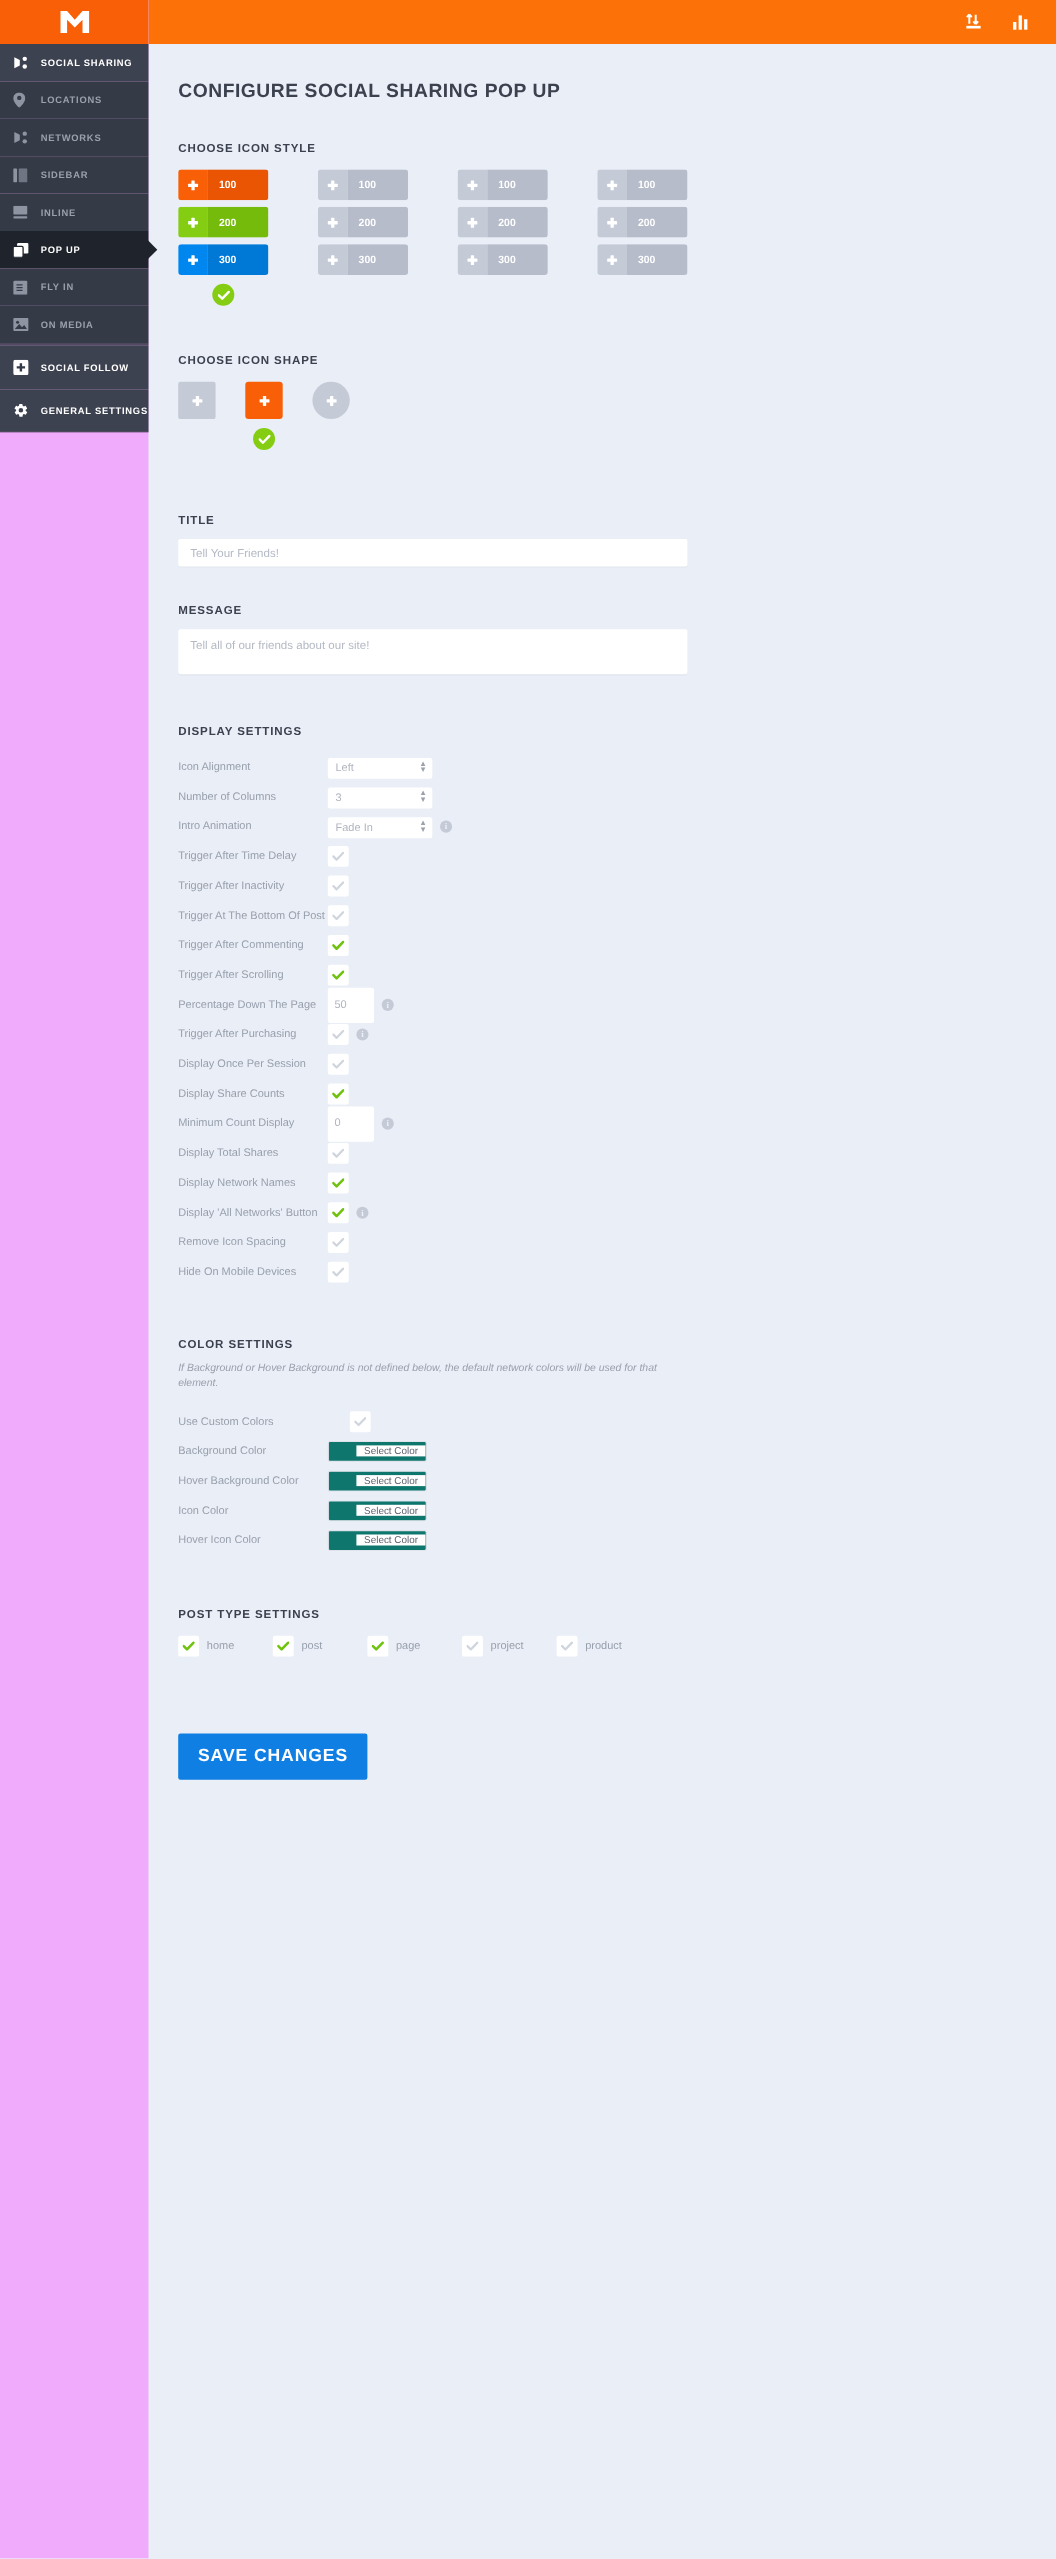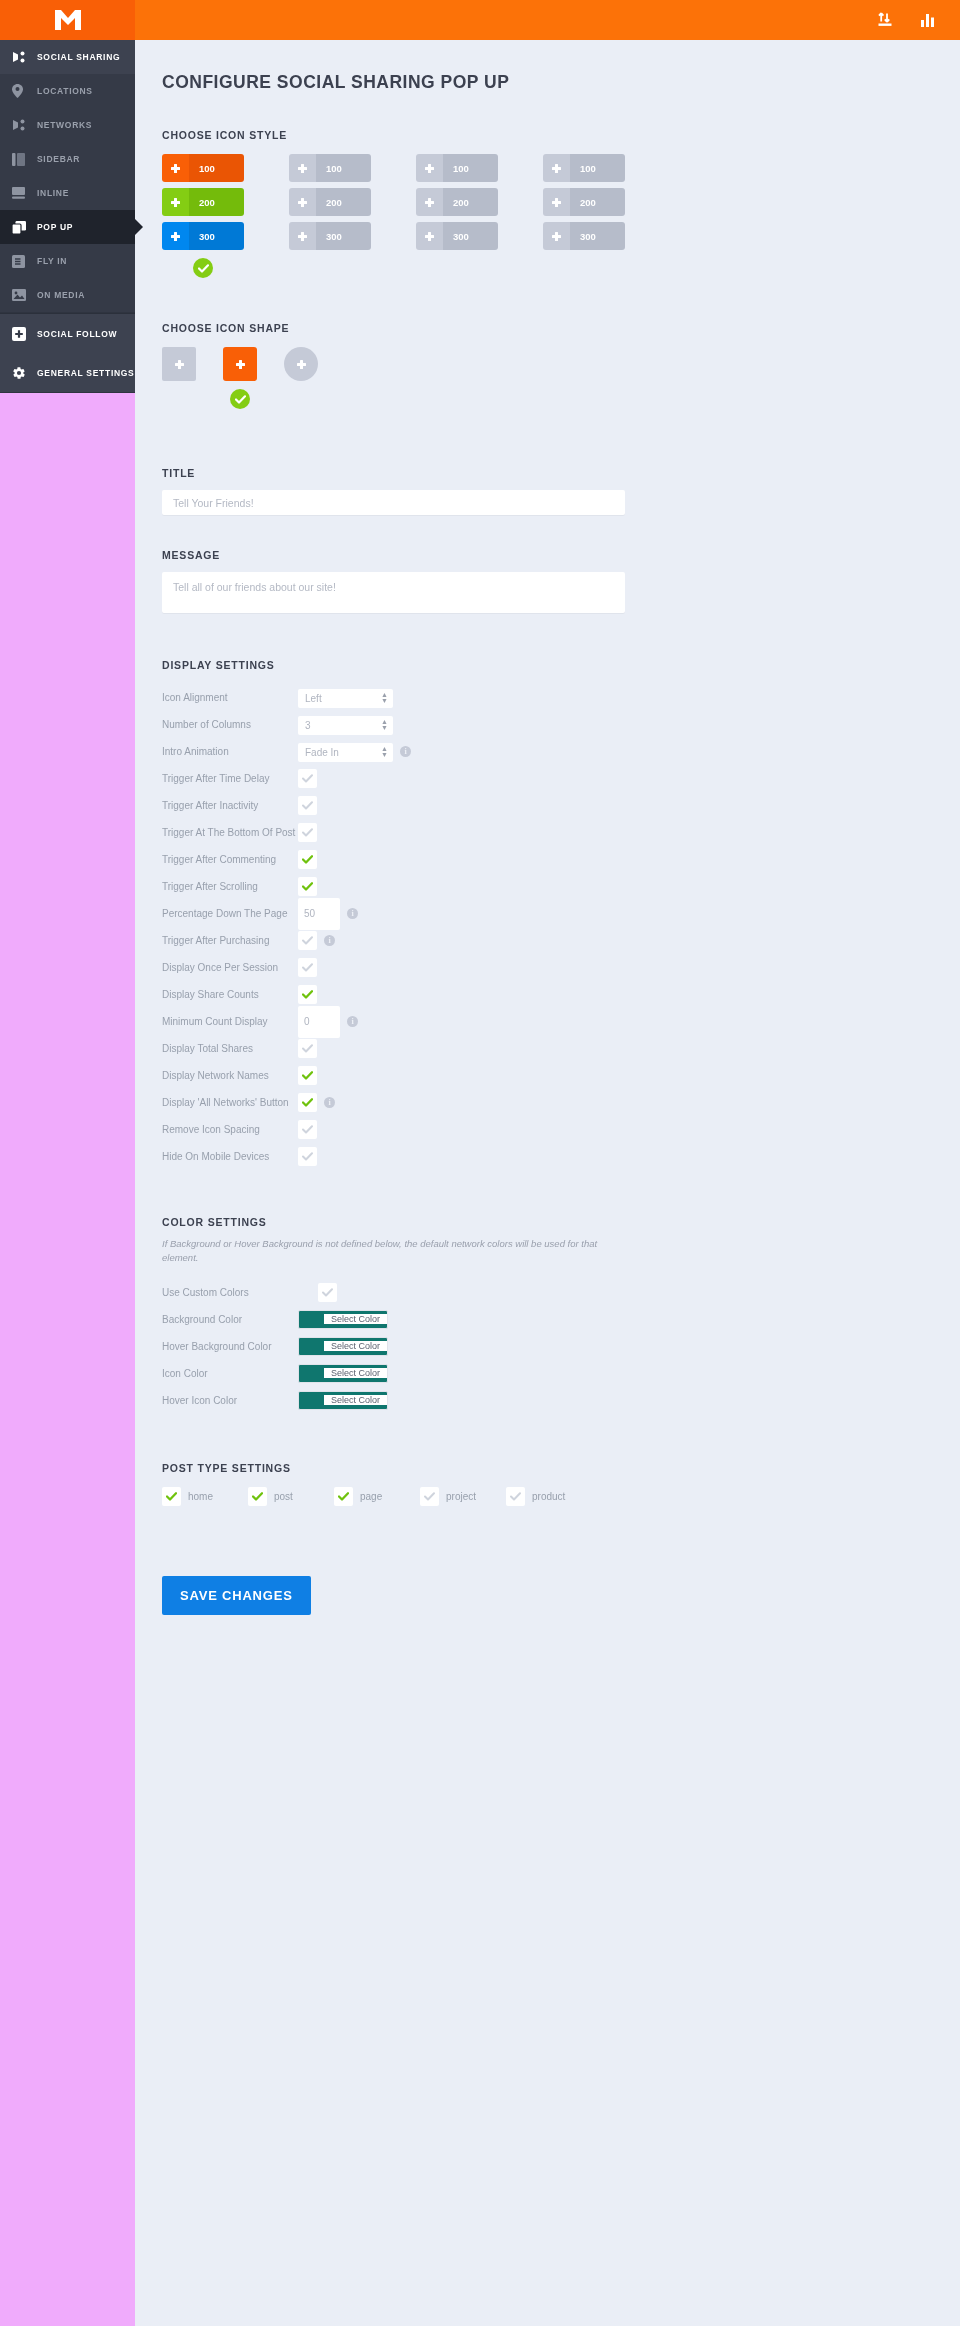--- a/index.html
+++ b/index.html
@@ -275,21 +275,21 @@
   .posttype-row { display: flex; align-items: center; gap: 10px; margin-top: 4px; }
   .pt-item { display: flex; align-items: center; gap: 7px; width: 76px; }
   .pt-item .pt-label { font-size: 10px; color: #98a0ad; }
 
   .save-btn {
     margin-top: 36px;
     background: #0f7fe4;
     color: #ffffff;
     border: none; border-radius: 2px;
     font-family: "Liberation Sans", sans-serif;
-    font-size: 13px; font-weight: bold; letter-spacing: 0.8px;
+    font-size: 16px; font-weight: bold; letter-spacing: 0.8px;
     text-transform: uppercase;
     padding: 12px 18px;
     cursor: pointer;
   }
 </style>
 </head>
 <body>
 
 <div class="app">
 

